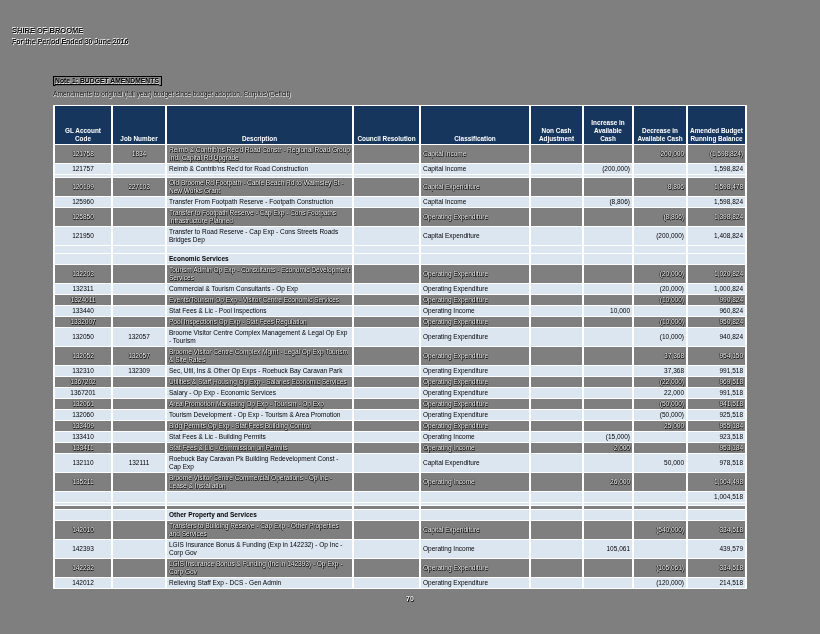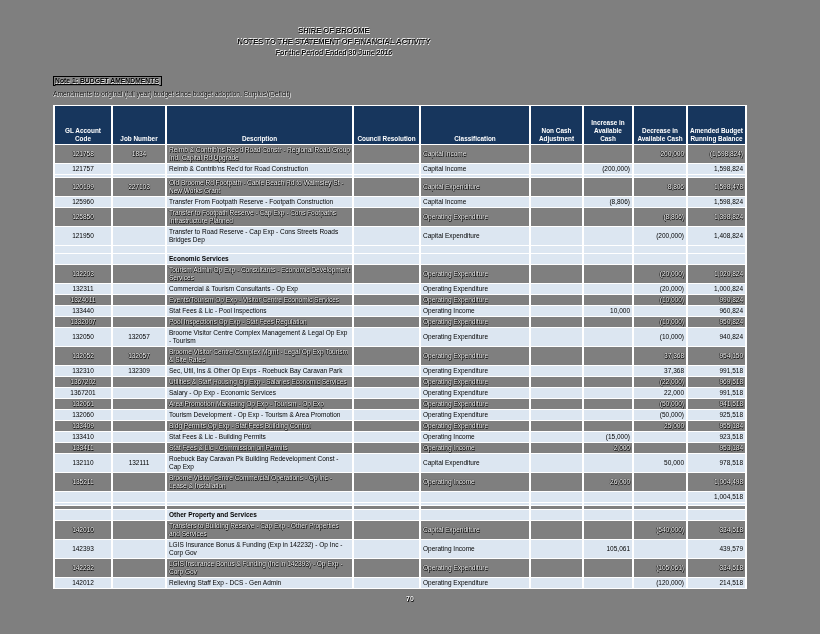--- a/index.html
+++ b/index.html
@@ -3,21 +3,21 @@
 <meta charset="utf-8">
 <style>
   html,body{margin:0;padding:0;}
   .page{
     position:relative;width:820px;height:634px;overflow:hidden;
     background:var(--page-bg,#7f7f7f);
     font-family:"Liberation Sans", sans-serif;
     color:#000;
   }
   
-  .titles{position:absolute;top:25px;left:0;width:668px;text-align:center;}
+  .titles{position:absolute;top:25px;left:12px;width:668px;text-align:left;}
   .emboss{
     color:#111;font-weight:bold;
     text-shadow:-0.6px -0.6px 0 rgba(255,255,255,.95), 0.6px 0.6px 0 rgba(255,255,255,.95), 0 0 1px #000;
     filter:blur(0.35px);
   }
   .title-l1{font-size:7.5px;line-height:11px;}
   .title-l2{font-size:7.5px;line-height:11px;}
   .title-l3{font-size:7px;line-height:11px;}
   .note-block{position:absolute;top:69px;left:53px;text-align:left;}
   .note-title{
@@ -67,21 +67,20 @@
     filter:blur(0.5px);
   }
 </style>
 </head>
 <body>
 
 <div class="page" style="--page-bg: #7f7f7f; --header-bg: #17365d; --row-bg: #dce6f1; --obscured-bg: #7f7f7f;">
 
   <div class="titles">
     <div class="emboss title-l1">SHIRE OF BROOME</div>
-    <div class="emboss title-l2">NOTES TO THE STATEMENT OF FINANCIAL ACTIVITY</div>
     <div class="emboss title-l3">For the Period Ended 30 June 2016</div>
   </div>
 
   <div class="note-block">
     <span class="note-title">Note 1: BUDGET AMENDMENTS</span>
     <div class="note-sub">Amendments to original (full year) budget since budget adoption. Surplus/(Deficit)</div>
   </div>
 
   <table class="report">
     <colgroup>

